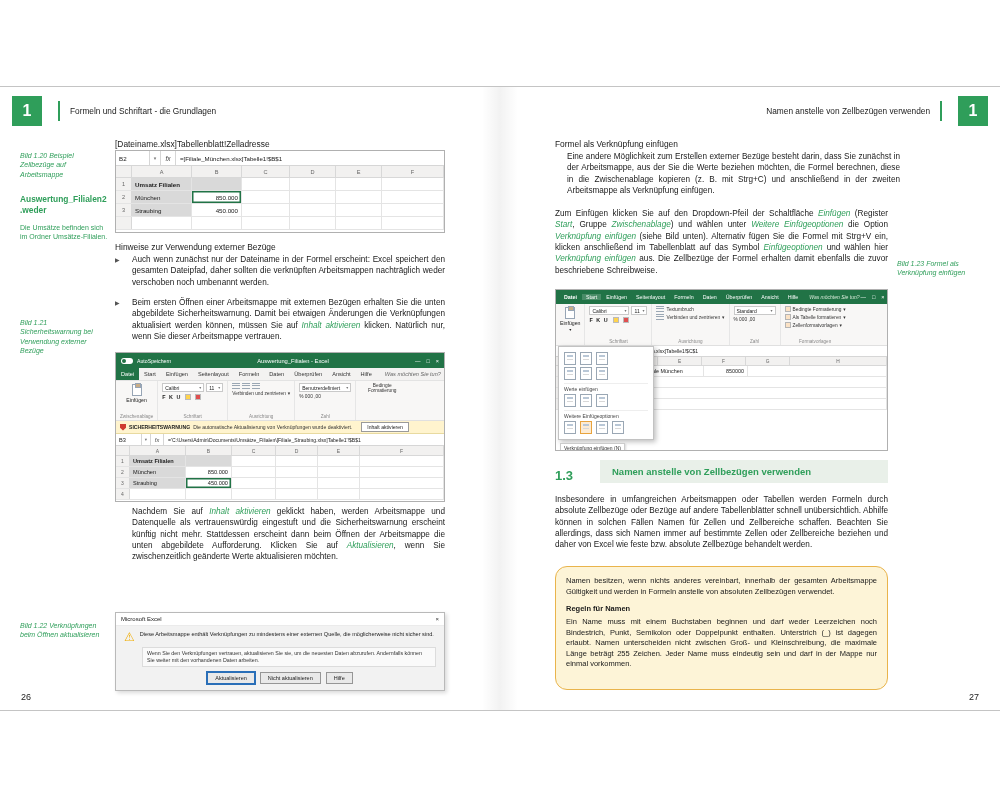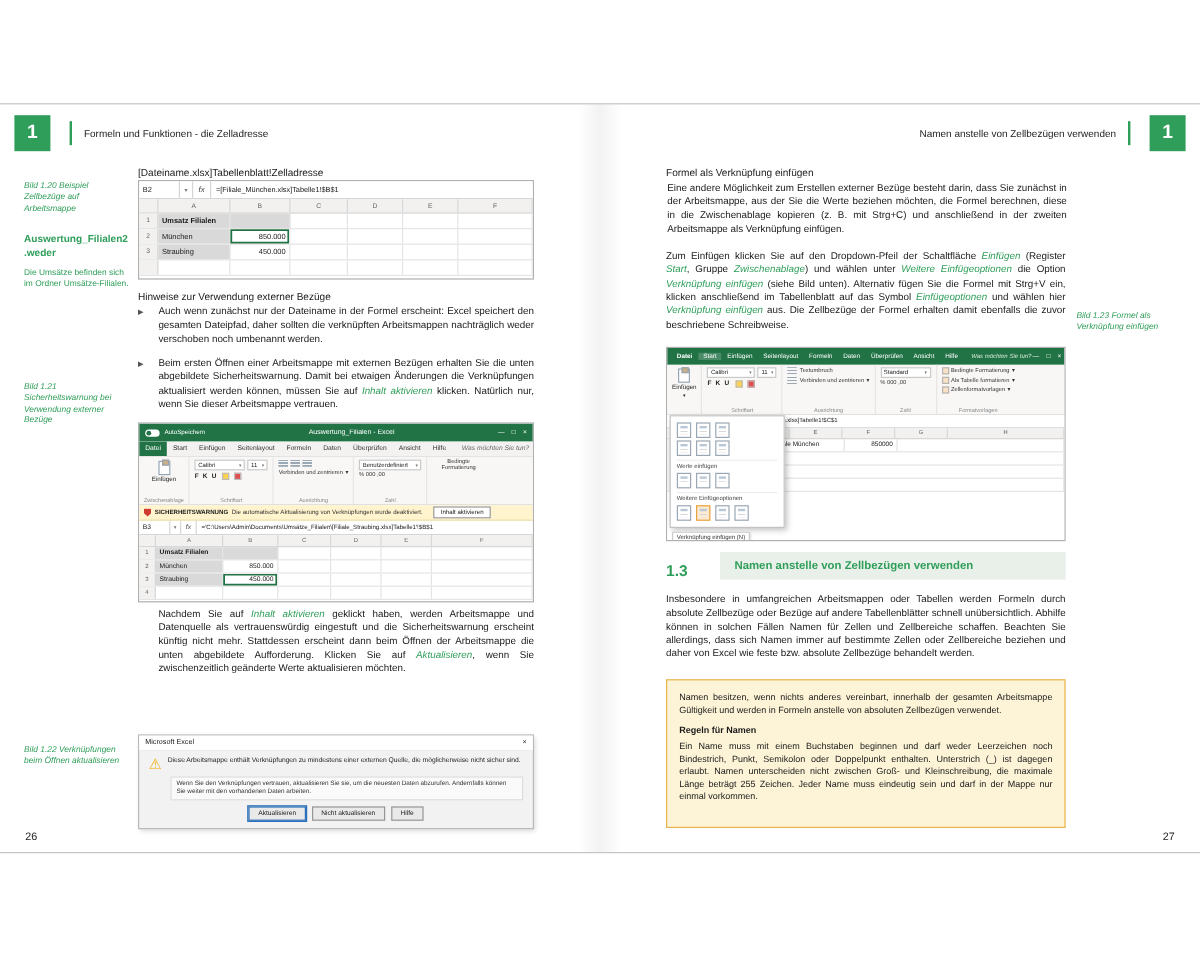--- a/index.html
+++ b/index.html
@@ -147,33 +147,33 @@
 .picon.hl{border-color:#e8a33d;background:#fcebd4}
 .plabel{font-size:5px;color:#444;margin:3px 0 1px;border-top:1px solid #eee;padding-top:2px}
 .ptip{position:absolute;left:4px;bottom:2px;background:#fff;border:1px solid #ccc;padding:1px 3px;
  font-size:5px;color:#333;box-shadow:1px 1px 2px rgba(0,0,0,.15);z-index:6;white-space:nowrap}
 
 .sec{position:absolute;left:55px;top:373px;width:333px;display:flex;align-items:flex-end}
 .snum{color:var(--g);font-weight:bold;font-size:13px;width:45px;flex:none}
 .sband{flex:1;background:#e9f0e9;height:23px;display:flex;align-items:center;padding-left:12px;
  color:var(--g);font-weight:bold;font-size:9.5px}
 .ibox{position:absolute;left:55px;top:479px;width:333px;min-height:124px;background:#fdf4d7;
- border:1px solid #e9b44c;border-radius:0;padding:9px 10px;font-size:7.5px;line-height:1.42;text-align:justify}
+ border:1px solid #e9b44c;border-radius:12px;padding:9px 10px;font-size:7.5px;line-height:1.42;text-align:justify}
 .ih{font-weight:bold;margin:7px 0 2px;text-align:left}
 </style>
 </head>
 <body>
 
 <div class="spread">
 
   <div class="pg l">
     <div class="hdr">
       <div class="chap">1</div>
       <div class="hrule"></div>
-      <div class="htitle">Formeln und Funktionen - die Zelladresse</div>
+      <div class="htitle">Formeln und Schriftart - die Grundlagen</div>
     </div>
 
     <div class="mn i" style="top:64px">Bild 1.20 Beispiel Zellbezüge auf Arbeitsmappe</div>
     <div class="mn f" style="top:107px">Auswertung_Filialen2.weder</div>
     <div class="mn" style="top:136px">Die Umsätze befinden sich im Ordner Umsätze-Filialen.</div>
     <div class="mn i" style="top:231px">Bild 1.21 Sicherheitswarnung bei Verwendung externer Bezüge</div>
     <div class="mn i" style="top:534px">Bild 1.22 Verknüpfungen beim Öffnen aktualisieren</div>
 
     <div class="blk h" style="left:107px;top:52px">[Dateiname.xlsx]Tabellenblatt!Zelladresse</div>
 
@@ -405,21 +405,21 @@
   </div>
 
   <div class="pg r">
     <div class="hdr">
       <div class="htitle">Namen anstelle von Zellbezügen verwenden</div>
       <div class="hrule"></div>
       <div class="chap">1</div>
     </div>
 
     <div class="blk h" style="left:55px;top:52px">Formel als Verknüpfung einfügen</div>
-    <div class="blk bt" style="left:56px;top:64px;width:333px">Eine andere Möglichkeit zum Erstellen externer Bezüge besteht darin, dass Sie zunächst in der Arbeitsmappe, aus der Sie die Werte beziehen möchten, die Formel berechnen, diese in die Zwischenablage kopieren (z. B. mit Strg+C) und anschließend in der zweiten Arbeitsmappe als Verknüpfung einfügen.</div>
+    <div class="blk bt" style="left:67px;top:64px;width:333px">Eine andere Möglichkeit zum Erstellen externer Bezüge besteht darin, dass Sie zunächst in der Arbeitsmappe, aus der Sie die Werte beziehen möchten, die Formel berechnen, diese in die Zwischenablage kopieren (z. B. mit Strg+C) und anschließend in der zweiten Arbeitsmappe als Verknüpfung einfügen.</div>
     <div class="blk bt" style="left:55px;top:121px;width:333px"><span>Zum Ein­fügen klicken Sie auf den Dropdown-Pfeil der Schaltfläche </span><span class="em">Einfügen</span><span> (Register </span><span class="em">Start</span><span>, Gruppe </span><span class="em">Zwischenablage</span><span>) und wählen unter </span><span class="em">Weitere Einfügeoptionen</span><span> die Option </span><span class="em">Verknüpfung einfügen</span><span> (siehe Bild unten). Alternativ fügen Sie die Formel mit Strg+V ein, klicken anschließend im Tabellenblatt auf das Symbol </span><span class="em">Einfügeoptionen</span><span> und wählen hier </span><span class="em">Verknüpfung einfügen</span><span> aus. Die Zellbezüge der Formel erhalten damit ebenfalls die zuvor beschriebene Schreibweise.</span></div>
 
     <div class="mn i" style="top:172px">Bild 1.23 Formel als Verknüpfung einfügen</div>
 
     <div class="xl xlp">
       <div class="tbar">
         <span class="ttab b">Datei</span>
         <span class="ttab act">Start</span>
         <span class="ttab">Einfügen</span>
         <span class="ttab">Seitenlayout</span>

